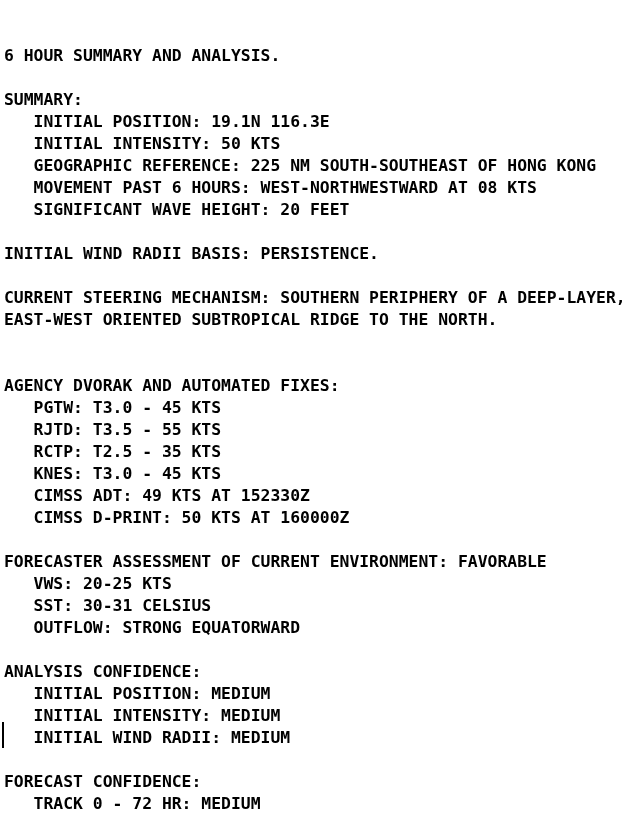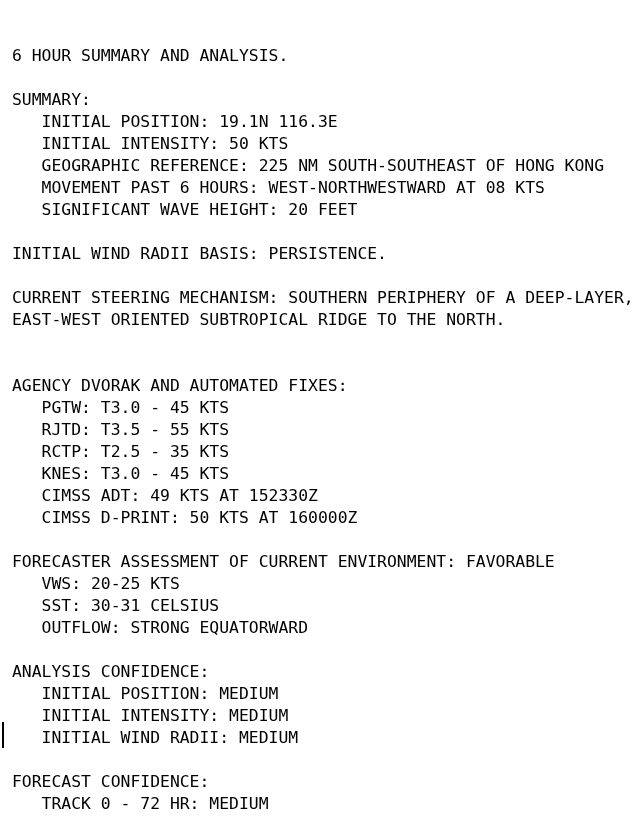--- a/index.html
+++ b/index.html
@@ -12,24 +12,24 @@
     height: 816px;
     overflow: hidden;
     position: relative;
   }
   .doc {
     position: absolute;
     top: 0;
     left: 0;
     width: 639px;
     height: 816px;
-    padding: 1px 0 0 12px;
+    padding: 1px 0 0 4px;
     box-sizing: border-box;
     font-family: "DejaVu Sans Mono", "Liberation Mono", monospace;
-    font-weight: normal;
+    font-weight: bold;
     font-size: 16.4px;
     line-height: 22px;
     color: #000000;
     background: #ffffff;
     white-space: pre;
   }
   .line {
     height: 22px;
     white-space: pre;
   }

